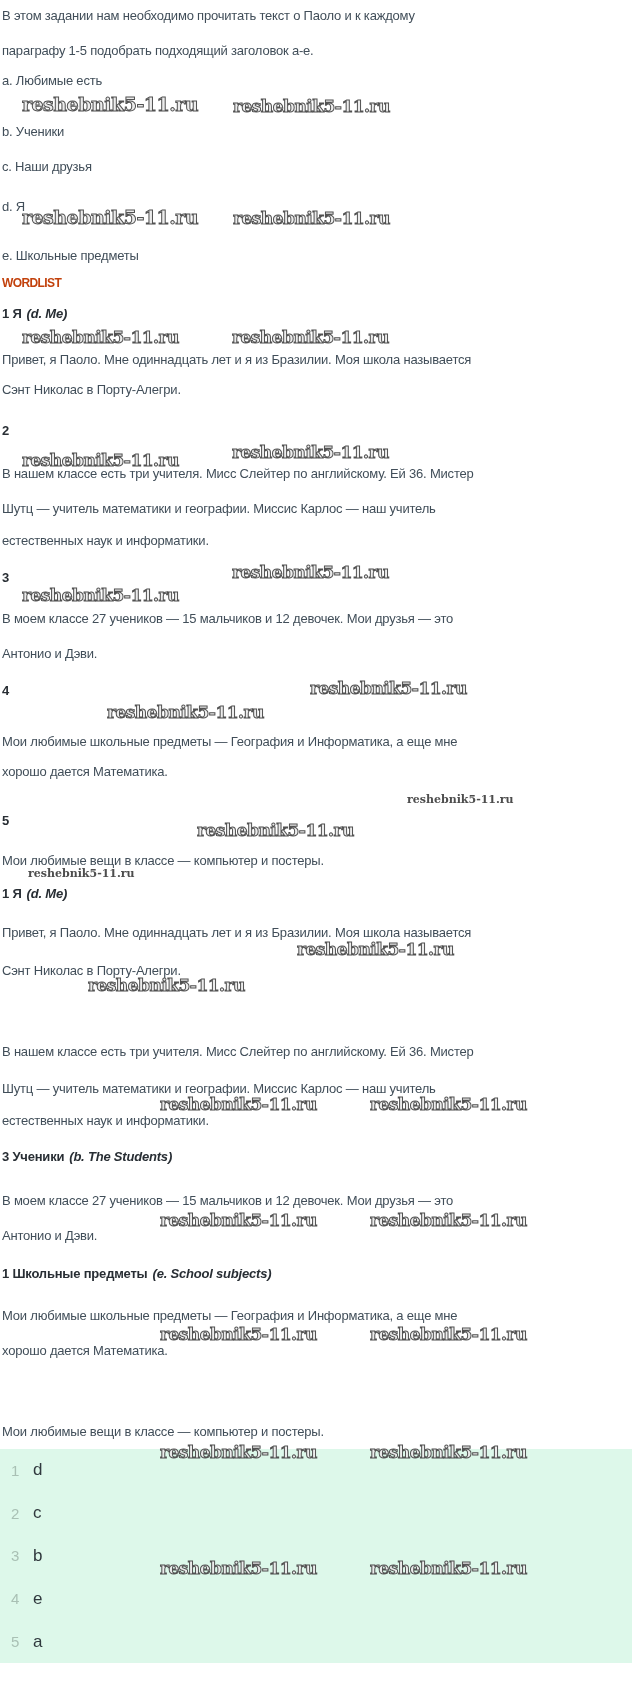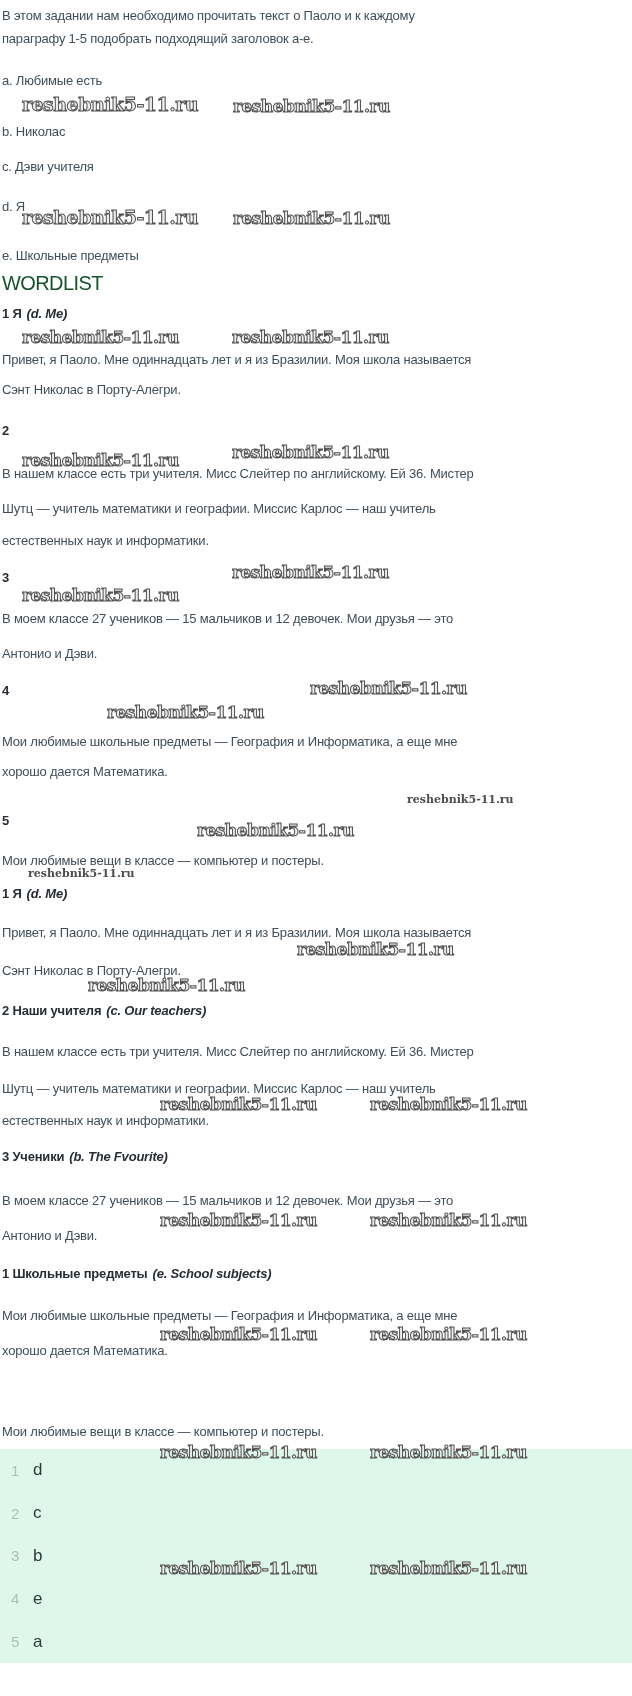--- a/index.html
+++ b/index.html
@@ -22,23 +22,23 @@
     line-height: 21px;
     color: #414e59;
     white-space: nowrap;
     letter-spacing: -0.2px;
   }
   .ln.b {
     font-weight: 700;
     color: #282e34;
   }
   .ln.caps {
-    font-weight: 400;
-    color: #14532d;
-    font-size: 20px;
+    font-weight: 700;
+    color: #c2410c;
+    font-size: 12px;
     letter-spacing: -0.6px;
   }
   .it {
     font-style: italic;
     margin-left: 5px;
     text-align: center;
   }
   
   .wm {
     position: absolute;
@@ -84,25 +84,25 @@
     color: #30393e;
     font-size: 17px;
   }
 </style>
 </head>
 <body>
 
 <div class="page">
 
   <div class="ln" style="top:5px">В этом задании нам необходимо прочитать текст о Паоло и к каждому</div>
-  <div class="ln" style="top:28px">параграфу 1-5 подобрать подходящий заголовок а-е.</div>
+  <div class="ln" style="top:40px">параграфу 1-5 подобрать подходящий заголовок а-е.</div>
 
   <div class="ln" style="top:70px">a. Любимые есть</div>
-  <div class="ln" style="top:121px">b. Николас</div>
-  <div class="ln" style="top:156px">c. Дэви учителя</div>
+  <div class="ln" style="top:121px">b. Ученики</div>
+  <div class="ln" style="top:156px">c. Наши друзья</div>
   <div class="ln" style="top:196px">d. Я</div>
   <div class="ln" style="top:245px">e. Школьные предметы</div>
 
   <div class="ln caps" style="top:273px">WORDLIST</div>
 
   <div class="ln b" style="top:303px">
     <span>1 Я</span><span class="it">(d. Me)</span>
   </div>
   <div class="ln" style="top:349px">Привет, я Паоло. Мне одиннадцать лет и я из Бразилии. Моя школа называется</div>
   <div class="ln" style="top:379px">Сэнт Николас в Порту-Алегри.</div>
@@ -122,29 +122,26 @@
 
   <div class="ln b" style="top:810px">5</div>
   <div class="ln" style="top:850px">Мои любимые вещи в классе — компьютер и постеры.</div>
 
   <div class="ln b" style="top:883px">
     <span>1 Я</span><span class="it">(d. Me)</span>
   </div>
   <div class="ln" style="top:922px">Привет, я Паоло. Мне одиннадцать лет и я из Бразилии. Моя школа называется</div>
   <div class="ln" style="top:960px">Сэнт Николас в Порту-Алегри.</div>
 
-  <div class="ln b" style="top:1000px">
-    <span>2 Наши учителя</span><span class="it">(c. Our teachers)</span>
-  </div>
   <div class="ln" style="top:1041px">В нашем классе есть три учителя. Мисс Слейтер по английскому. Ей 36. Мистер</div>
   <div class="ln" style="top:1078px">Шутц — учитель математики и географии. Миссис Карлос — наш учитель</div>
   <div class="ln" style="top:1110px">естественных наук и информатики.</div>
 
   <div class="ln b" style="top:1146px">
-    <span>3 Ученики</span><span class="it">(b. The Fvourite)</span>
+    <span>3 Ученики</span><span class="it">(b. The Students)</span>
   </div>
   <div class="ln" style="top:1190px">В моем классе 27 учеников — 15 мальчиков и 12 девочек. Мои друзья — это</div>
   <div class="ln" style="top:1225px">Антонио и Дэви.</div>
 
   <div class="ln b" style="top:1263px">
     <span>1 Школьные предметы</span><span class="it">(e. School subjects)</span>
   </div>
   <div class="ln" style="top:1305px">Мои любимые школьные предметы — География и Информатика, а еще мне</div>
   <div class="ln" style="top:1340px">хорошо дается Математика.</div>
 

